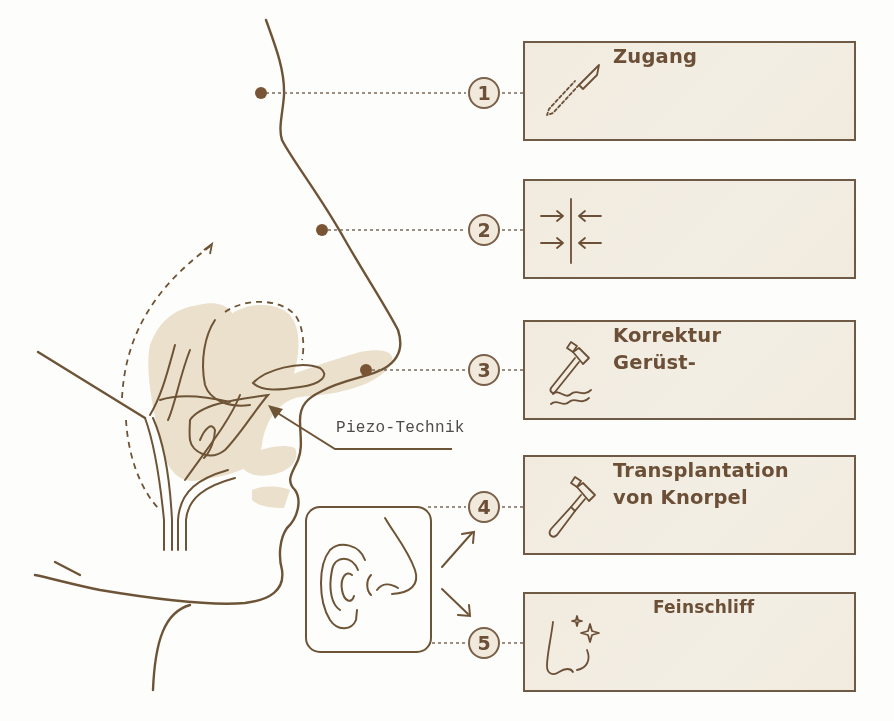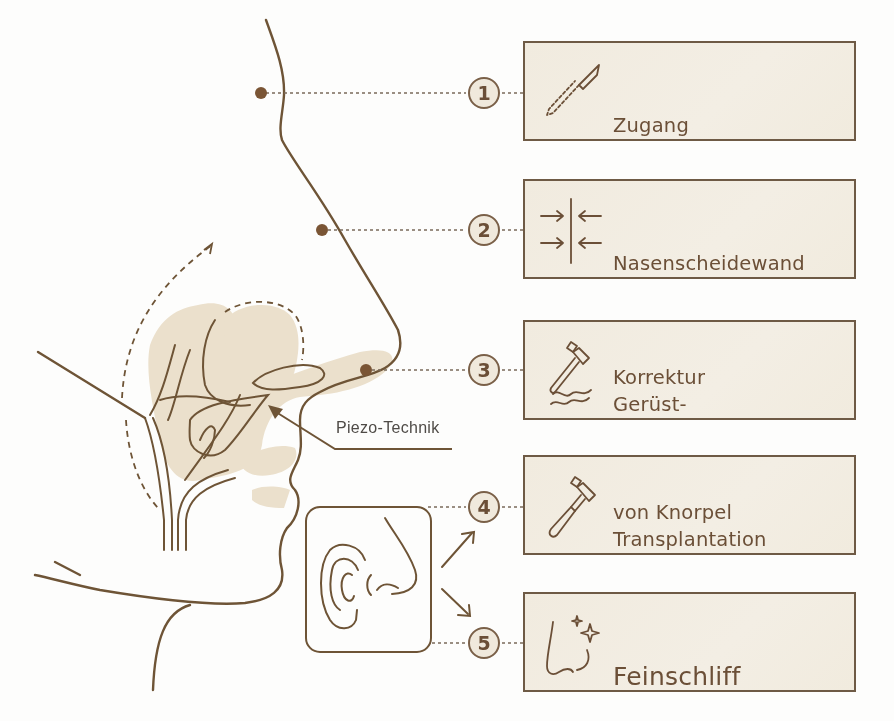--- a/index.html
+++ b/index.html
@@ -11,35 +11,35 @@
   svg.art { position: absolute; left: 0; top: 0; }
   .step-box {
     position: absolute; left: 523px; width: 333px; height: 100px;
     box-sizing: border-box;
     border: 2.5px solid #6e5a45;
     background: linear-gradient(135deg, #f1ebdf 0%, #f3eee4 60%, #f1ebde 100%);
   }
   .step-box .icon { position: absolute; left: 10px; top: 10px; width: 76px; height: 76px; }
   .step-box .label {
     position: absolute; left: 88px; top: 0; bottom: 0;
-    display: flex; flex-direction: column; justify-content: flex-end;
-    color: #6b4f37; font-weight: normal; font-size: 19.5px; line-height: 27px;
+    display: flex; flex-direction: column; justify-content: flex-start;
+    color: #6b4f37; font-weight: bold; font-size: 19.5px; line-height: 27px;
     letter-spacing: 0.2px;
   }
-  .step-box.big .label { font-size: 25px; }
+  .step-box.big .label { font-size: 17px; margin-left: 40px; }
   .num {
     position: absolute; width: 32px; height: 32px; border-radius: 50%;
     box-sizing: border-box; border: 2.5px solid #7a6048;
     background: #f0e9dc; color: #6b4f37;
     font-weight: bold; font-size: 19px;
     display: flex; align-items: center; justify-content: center;
   }
   .piezo {
     position: absolute; left: 336px; top: 419px;
-    color: #4f4b47; font-size: 16px; font-family: Liberation Sans, sans-serif;
+    color: #4f4b47; font-size: 16px; font-family: Liberation Mono, monospace;
     letter-spacing: 0.3px;
   }
 </style>
 </head>
 <body>
 
 <svg class="art" width="894" height="721" viewBox="0 0 894 721">
 
   <g fill="#ebe0cc" stroke="none">
     <path d="M198 305 C225 298 240 312 235 335 C230 360 250 385 275 380 C300 372 330 360 360 352 C380 348 395 350 392 362 C385 380 350 392 320 395 L300 397 C280 400 265 420 262 445 C258 470 230 475 200 480 C180 485 165 470 160 440 C152 405 145 370 150 345 C160 318 178 308 198 305 Z"></path>
@@ -150,21 +150,20 @@
   <svg class="icon" viewBox="0 0 76 76">
     <g fill="none" stroke="#6b4f37" stroke-width="1.8" stroke-linecap="round" stroke-linejoin="round">
       <line x1="36" y1="8" x2="36" y2="72"></line>
       <path d="M6 25 L28 25 M22 20 L28 25 L22 30"></path>
       <path d="M6 52 L28 52 M22 47 L28 52 L22 57"></path>
       <path d="M66 25 L44 25 M50 20 L44 25 L50 30"></path>
       <path d="M66 52 L44 52 M50 47 L44 52 L50 57"></path>
     </g>
   </svg>
   <div class="label">
-    <span>Nasenscheidewand</span>
   </div>
 </div>
 
 <div class="step-box" style="top:320px;">
   <svg class="icon" viewBox="0 0 76 76">
     <g fill="none" stroke="#6b4f37" stroke-width="1.8" stroke-linecap="round" stroke-linejoin="round">
       <path d="M36 10 L42 14 L38 20 L32 16 Z"></path>
       <path d="M38 20 L44 16 L54 26 L48 32 Z"></path>
       <path d="M40 26 L16 56 C14 60 18 62 20 60 L44 30"></path>
       <path d="M18 62 C24 56 30 68 36 62 C42 56 48 66 56 58"></path>
@@ -180,22 +179,22 @@
 <div class="step-box" style="top:455px;">
   <svg class="icon" viewBox="0 0 76 76">
     <g fill="none" stroke="#6b4f37" stroke-width="1.8" stroke-linecap="round" stroke-linejoin="round">
       <path d="M40 10 L46 14 L42 20 L36 16 Z"></path>
       <path d="M42 20 L48 16 L60 28 L54 34 Z"></path>
       <path d="M46 28 L36 40 L40 44 L50 32"></path>
       <path d="M36 40 L16 62 C12 68 18 72 22 68 L40 44"></path>
     </g>
   </svg>
   <div class="label">
+    <span>Transplantation</span>
     <span>von Knorpel</span>
-    <span>Transplantation</span>
   </div>
 </div>
 
 <div class="step-box big" style="top:592px;">
   <svg class="icon" viewBox="0 0 76 76">
     <g fill="none" stroke="#6b4f37" stroke-width="1.8" stroke-linecap="round" stroke-linejoin="round">
       <path d="M18 18 C16 35 12 50 12 62 C12 70 18 72 24 68 C30 64 36 64 38 68"></path>
       <path d="M42 66 C52 64 56 56 52 46"></path>
       <path d="M42 12 L43 16 L47 17 L43 18 L42 22 L41 18 L37 17 L41 16 Z"></path>
       <path d="M55 20 L57 27 L64 29 L57 31 L55 38 L53 31 L46 29 L53 27 Z"></path>

